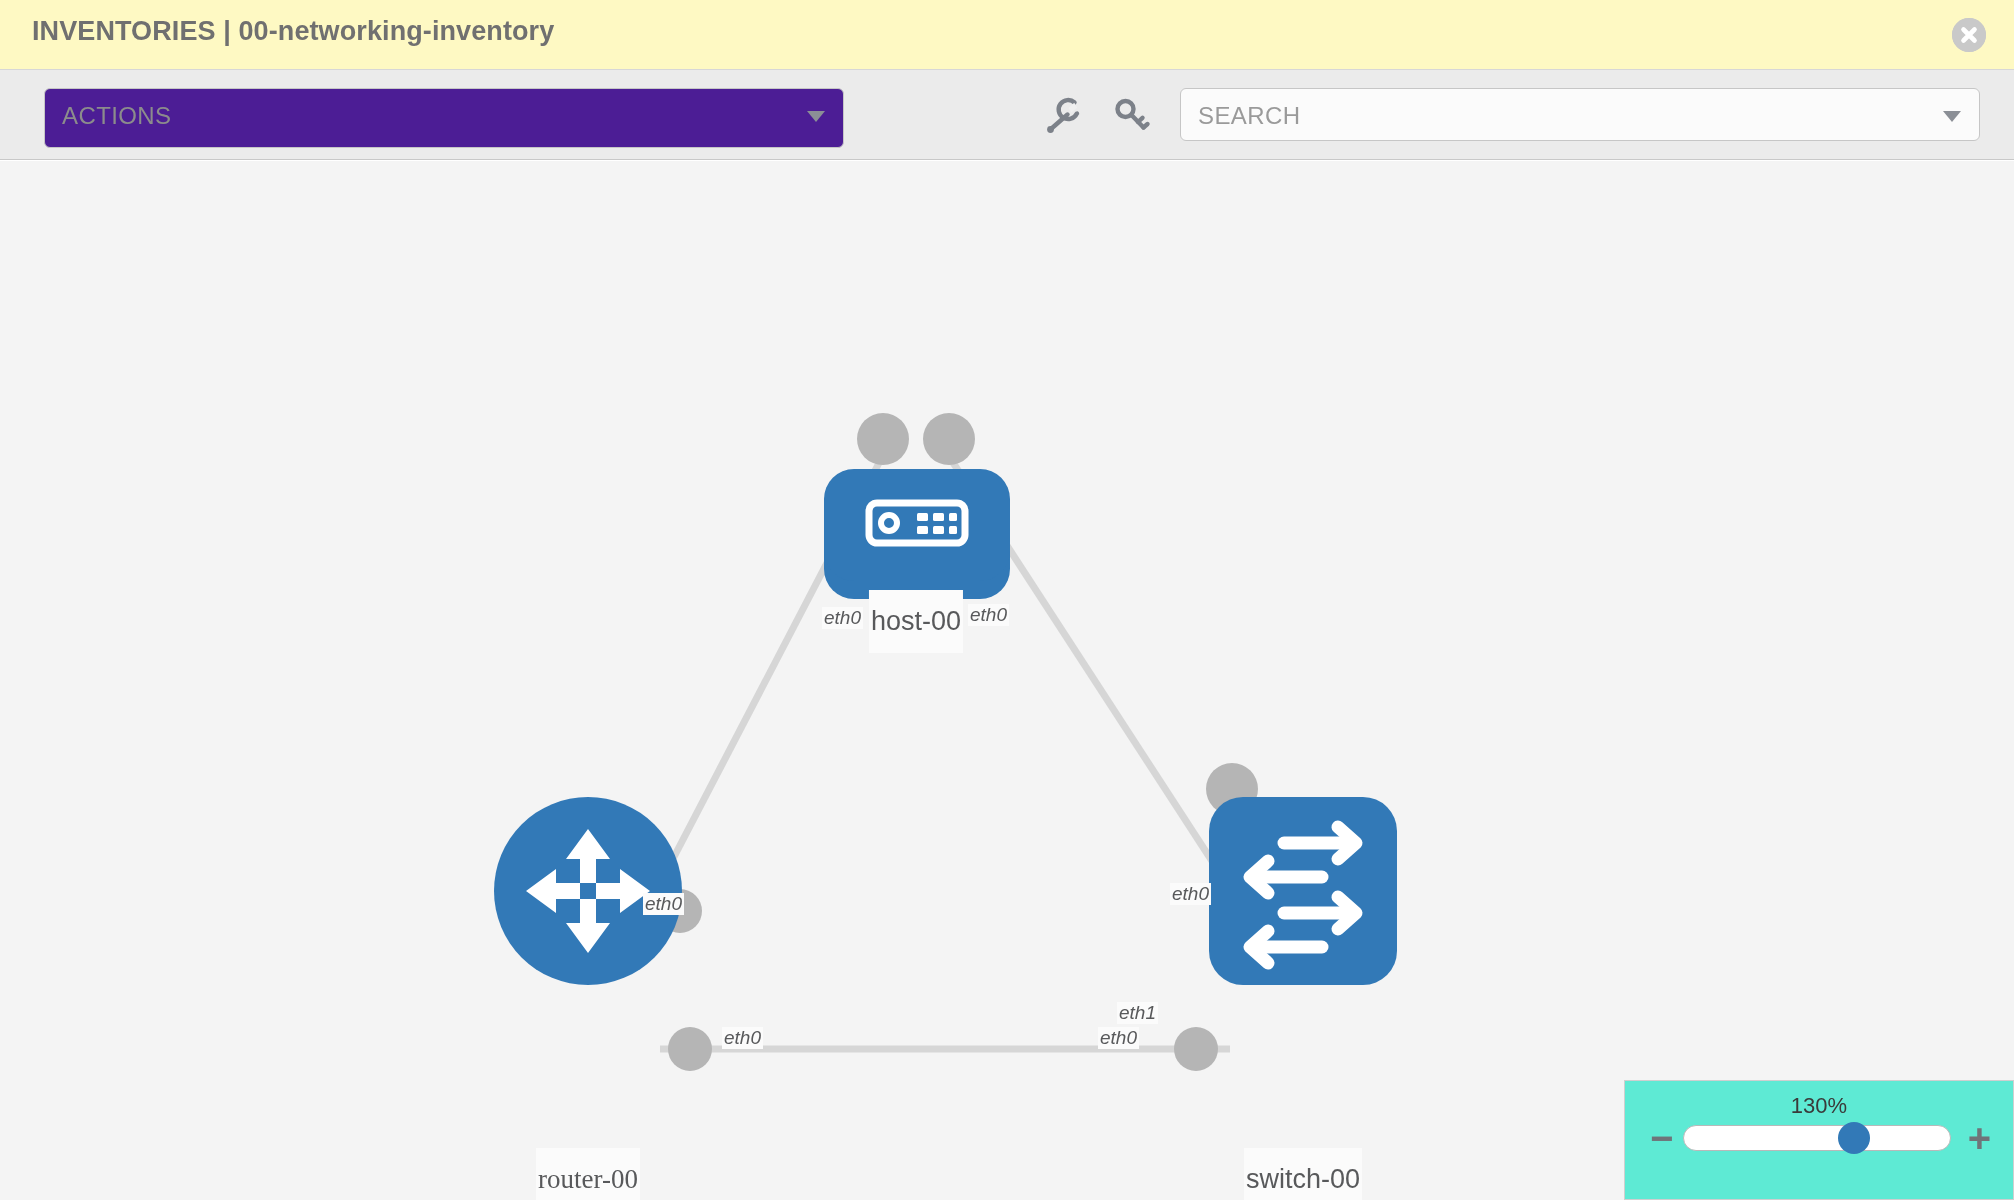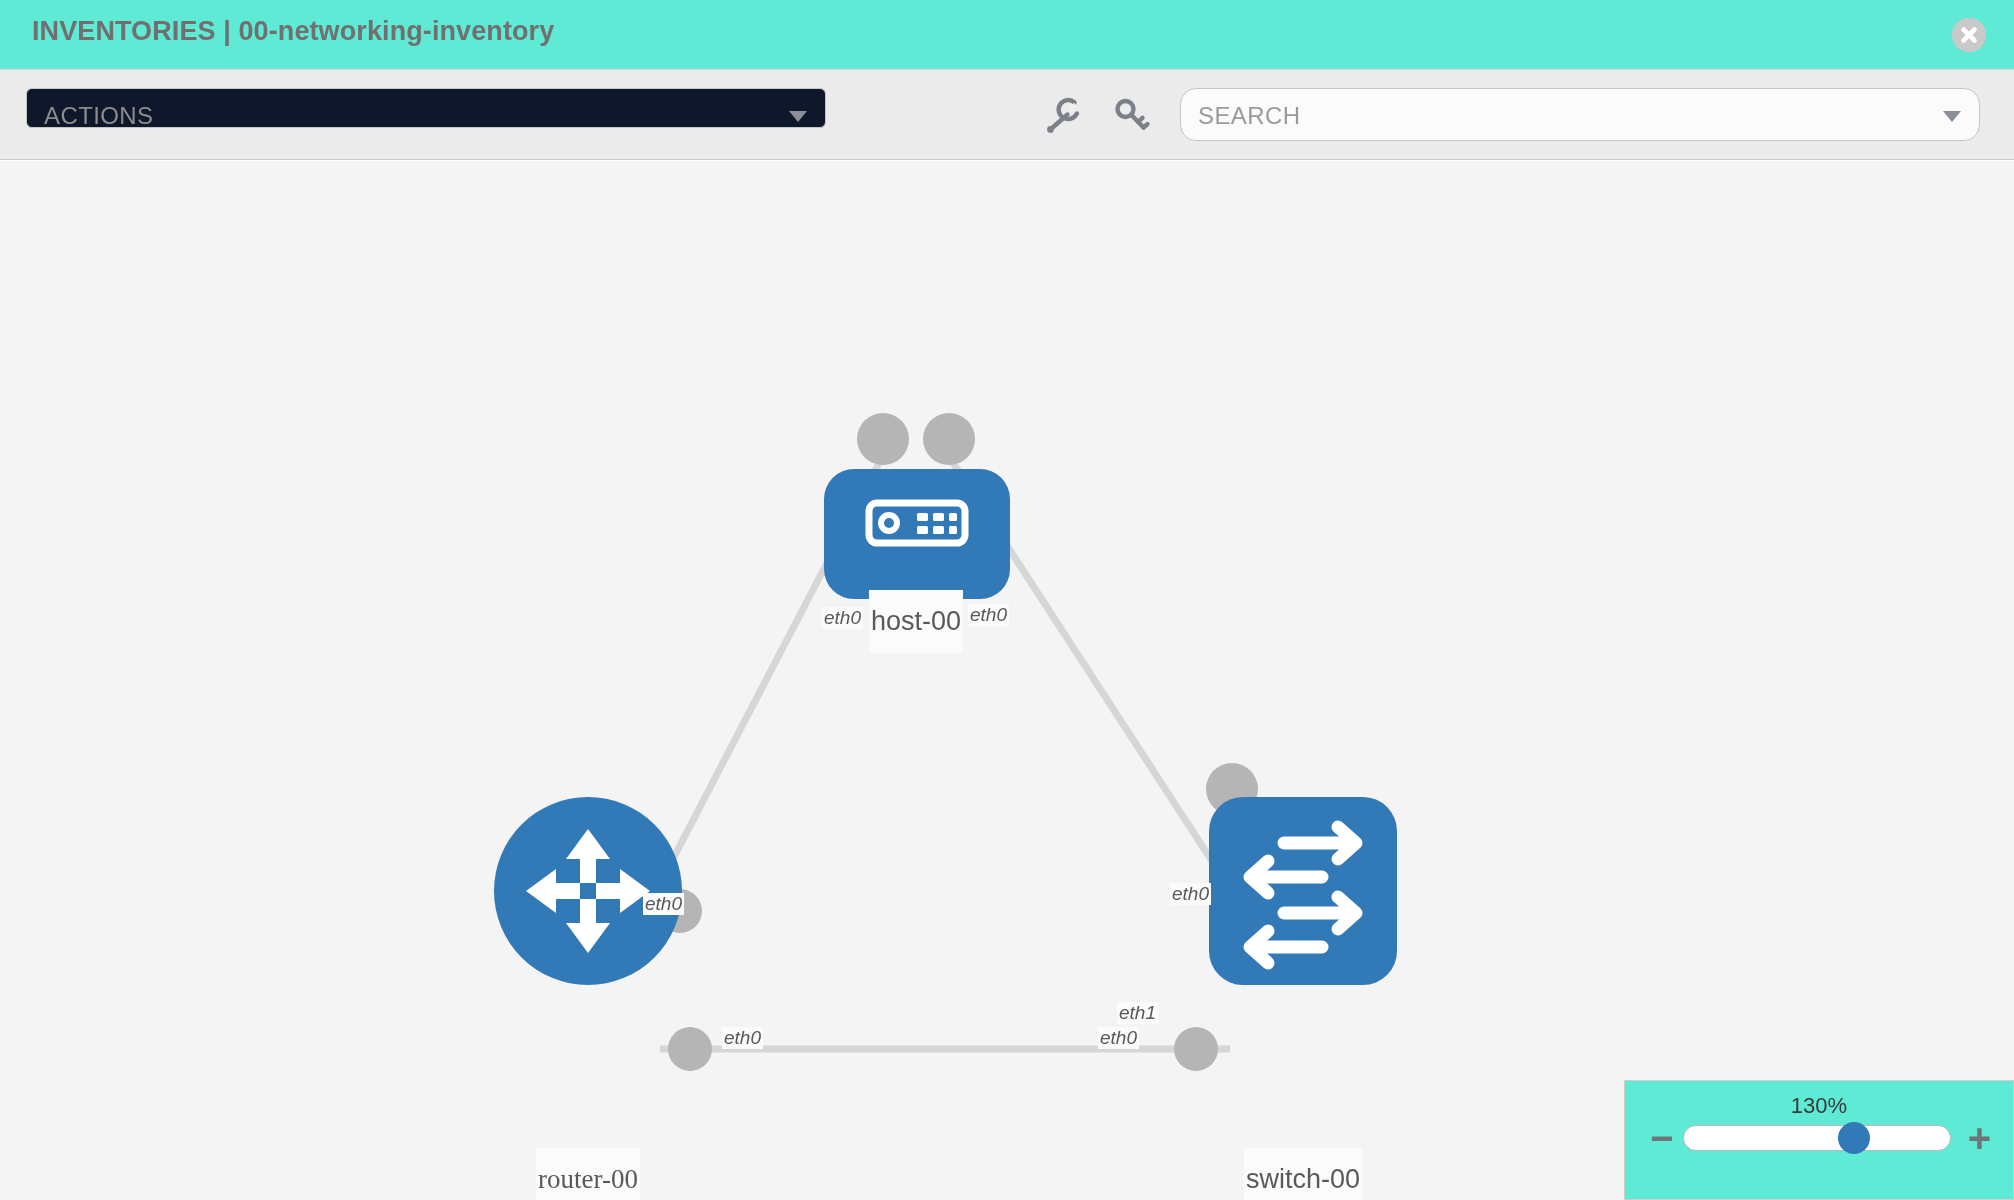--- a/index.html
+++ b/index.html
@@ -9,21 +9,21 @@
     background: #ffffff;
     font-family: "Liberation Sans", sans-serif;
     overflow: hidden;
   }
   #app { position: relative; width: 2014px; height: 1200px; }
 
   
   .header {
     position: absolute; top: 0; left: 0;
     width: 2014px; height: 70px;
-    background: #5eead4;
+    background: #fef9c3;
     border-bottom: 1px solid #d7d7d7;
   }
   .page-title {
     position: absolute; left: 32px; top: 16px;
     font-size: 27px; font-weight: bold;
     color: #707070;
     letter-spacing: 0.1px;
     white-space: nowrap;
   }
   .close-btn {
@@ -35,23 +35,23 @@
   .close-btn svg { display: block; }
 
   
   .toolbar {
     position: absolute; top: 70px; left: 0;
     width: 2014px; height: 90px;
     background: #ebebeb;
     border-bottom: 1px solid #c8c8c8;
   }
   .actions-select {
-    position: absolute; left: 26px; top: 18px;
-    width: 800px; height: 40px;
-    background: #0f172a;
+    position: absolute; left: 44px; top: 18px;
+    width: 800px; height: 60px;
+    background: #4c1d95;
     border: 1px solid #c6c6c6;
     border-radius: 6px;
   }
   .actions-label {
     position: absolute; left: 17px; top: 13px;
     font-size: 24px; color: #8c8c8c;
     letter-spacing: 0.4px;
   }
   .caret {
     position: absolute; right: 18px; top: 22px;
@@ -65,21 +65,21 @@
     width: 46px; height: 46px;
     cursor: pointer;
   }
   .tool-icon.wrench { left: 1040px; }
   .tool-icon.key    { left: 1108px; }
   .search-box {
     position: absolute; left: 1180px; top: 18px;
     width: 800px; height: 53px;
     background: #fbfbfb;
     border: 1px solid #c6c6c6;
-    border-radius: 16px;
+    border-radius: 6px;
   }
   .search-label {
     position: absolute; left: 17px; top: 13px;
     font-size: 24px; color: #9a9a9a;
     letter-spacing: 0.4px;
   }
 
   
   .canvas {
     position: absolute; top: 161px; left: 0;

